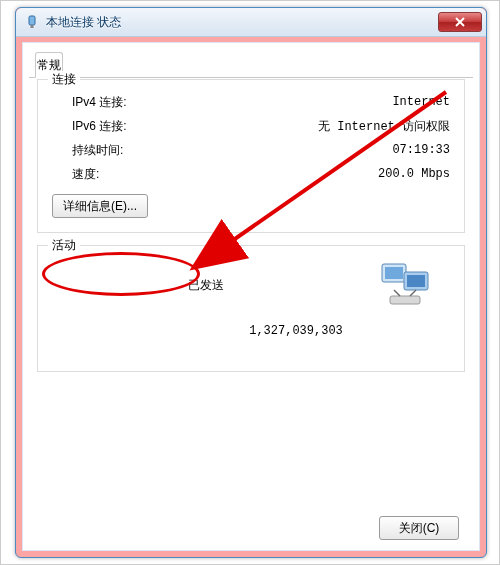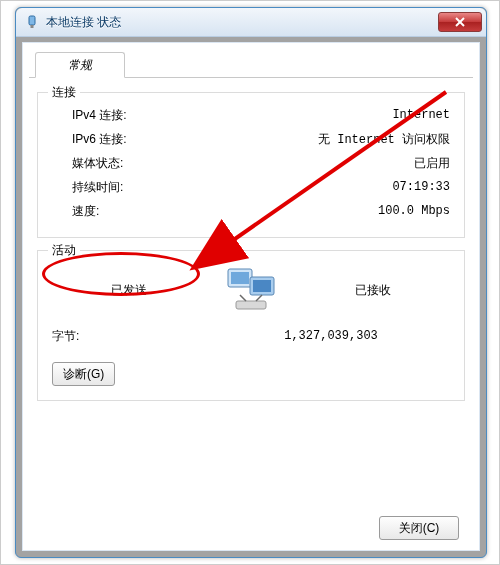--- a/index.html
+++ b/index.html
@@ -1,28 +1,28 @@
 <!DOCTYPE html>
 <html><head>
 <meta charset="utf-8">
 <style>
   html,body{margin:0;padding:0;font-family:"Microsoft YaHei","SimSun",Tahoma,sans-serif;font-size:12px;background:#fff;}
   body{width:500px;height:565px;box-sizing:border-box;border:1px solid #ccc;position:relative;overflow:hidden;}
   
-  .win{position:absolute;left:14px;top:6px;width:470px;height:549px;background:#a3a3a3;border:1px solid #4a8bc2;border-radius:6px;box-shadow:0 0 4px rgba(0,0,0,.3);}
+  .win{position:absolute;left:14px;top:6px;width:470px;height:549px;background:#fca5a5;border:1px solid #4a8bc2;border-radius:6px;box-shadow:0 0 4px rgba(0,0,0,.3);}
   .titlebar{height:28px;background:linear-gradient(#f2f6fb,#d7e4f2);border-bottom:1px solid #b9cde2;border-radius:6px 6px 0 0;display:flex;align-items:center;padding:0 4px;}
   .tb-icon{width:16px;height:16px;display:flex;align-items:center;justify-content:center;margin:0 6px 0 4px;}
   .tb-icon svg{display:block;}
   .tb-title{flex:1;color:#0b3a66;font-size:12px;text-shadow:0 1px 0 #fff;}
   .close-btn{width:42px;height:18px;border:1px solid #8a3a3a;border-radius:3px;background:linear-gradient(#e98686,#c53b3b 49%,#a92020 50%,#c53b3b);display:flex;align-items:center;justify-content:center;color:#fff;font-weight:bold;cursor:pointer;}
   .close-btn svg{display:block;}
   .client{position:absolute;left:6px;right:6px;top:34px;bottom:6px;background:#fff;border:1px solid #dbe6f2;}
   
   .tabrow{position:relative;height:28px;margin:6px 6px 0 6px;border-bottom:1px solid #c8c8c8;}
-  .tab{position:absolute;left:6px;top:3px;height:24px;line-height:24px;padding:0 32px;border:1px solid #c8c8c8;border-bottom:1px solid #fff;border-radius:3px 3px 0 0;background:#fff;font-style:italic;}
+  .tab{position:absolute;left:6px;top:3px;height:24px;line-height:24px;padding:0 1px;border:1px solid #c8c8c8;border-bottom:1px solid #fff;border-radius:3px 3px 0 0;background:#fff;}
   .pane{margin:0 6px 6px 6px;border:0;}
   
   .group{border:1px solid #dcdcdc;margin:12px 8px;padding:10px 14px 14px 14px;position:relative;}
   .group-title{position:absolute;top:-9px;left:10px;background:#fff;padding:0 4px;}
   .row{display:flex;justify-content:space-between;align-items:center;height:24px;}
   .row .lbl{white-space:nowrap;}
   .row .val{font-family:"SimSun","Courier New",monospace;white-space:nowrap;}
   .indent{margin-left:20px;}
   
   .btn{display:inline-flex;align-items:center;height:24px;padding:0 10px;border:1px solid #9a9a9a;border-radius:3px;background:linear-gradient(#fefefe,#e8e8e8);cursor:pointer;font-size:12px;font-family:inherit;margin-right:6px;}
@@ -57,75 +57,69 @@
     </span>
   </div>
 
   <div class="client">
     <div class="tabrow">
       <div class="tab">常规</div>
     </div>
 
     <div class="pane">
 
-      <div class="group" style="margin-top:14px;">
+      <div class="group" style="margin-top:1px;">
         <span class="group-title">连接</span>
 
         <div class="row indent">
           <span class="lbl">IPv4 连接:</span>
           <span class="val">Internet</span>
         </div>
         <div class="row indent">
           <span class="lbl">IPv6 连接:</span>
           <span class="val">无 Internet 访问权限</span>
         </div>
         <div class="row indent">
-          <span class="lbl">媒体状态:</span>
-          <span class="val">已启用</span>
-        </div>
-        <div class="row indent">
           <span class="lbl">持续时间:</span>
           <span class="val">07:19:33</span>
         </div>
         <div class="row indent">
           <span class="lbl">速度:</span>
-          <span class="val">100.0 Mbps</span>
+          <span class="val">200.0 Mbps</span>
         </div>
 
+        <div class="btn-row">
+          <button class="btn">详细信息(E)...</button>
+        </div>
       </div>
 
       <div class="group">
         <span class="group-title">活动</span>
 
         <div class="activity-row">
           <span class="act-label">已发送</span>
           <span class="act-icon">
             <svg width="70" height="48" viewBox="0 0 70 48">
               <rect x="12" y="4" width="24" height="18" rx="2" fill="#cfe4f7" stroke="#5a88b5"></rect>
               <rect x="34" y="12" width="24" height="18" rx="2" fill="#a9cdee" stroke="#5a88b5"></rect>
               <rect x="15" y="7" width="18" height="12" fill="#6fa8dc"></rect>
               <rect x="37" y="15" width="18" height="12" fill="#4a87c4"></rect>
               <rect x="20" y="36" width="30" height="8" rx="2" fill="#d8d8d8" stroke="#9a9a9a"></rect>
               <line x1="24" y1="30" x2="30" y2="36" stroke="#6a6a6a" stroke-width="1.5"></line>
               <line x1="46" y1="30" x2="40" y2="36" stroke="#6a6a6a" stroke-width="1.5"></line>
             </svg>
           </span>
-          <span class="act-label">已接收</span>
         </div>
 
         <div class="row">
-          <span class="lbl" style="width:70px;">字节:</span>
           <span style="width:90px;"></span>
           <span class="val" style="flex:1;text-align:center;">1,327,039,303</span>
         </div>
 
         <div class="btn-row" style="margin-top:14px;">
-          <button class="btn">
-            <span>诊断(G)</span>
-          </button>
         </div>
       </div>
 
     </div>
 
     <div class="footer">
       <button class="btn" style="min-width:80px;justify-content:center;">关闭(C)</button>
     </div>
   </div>
 

